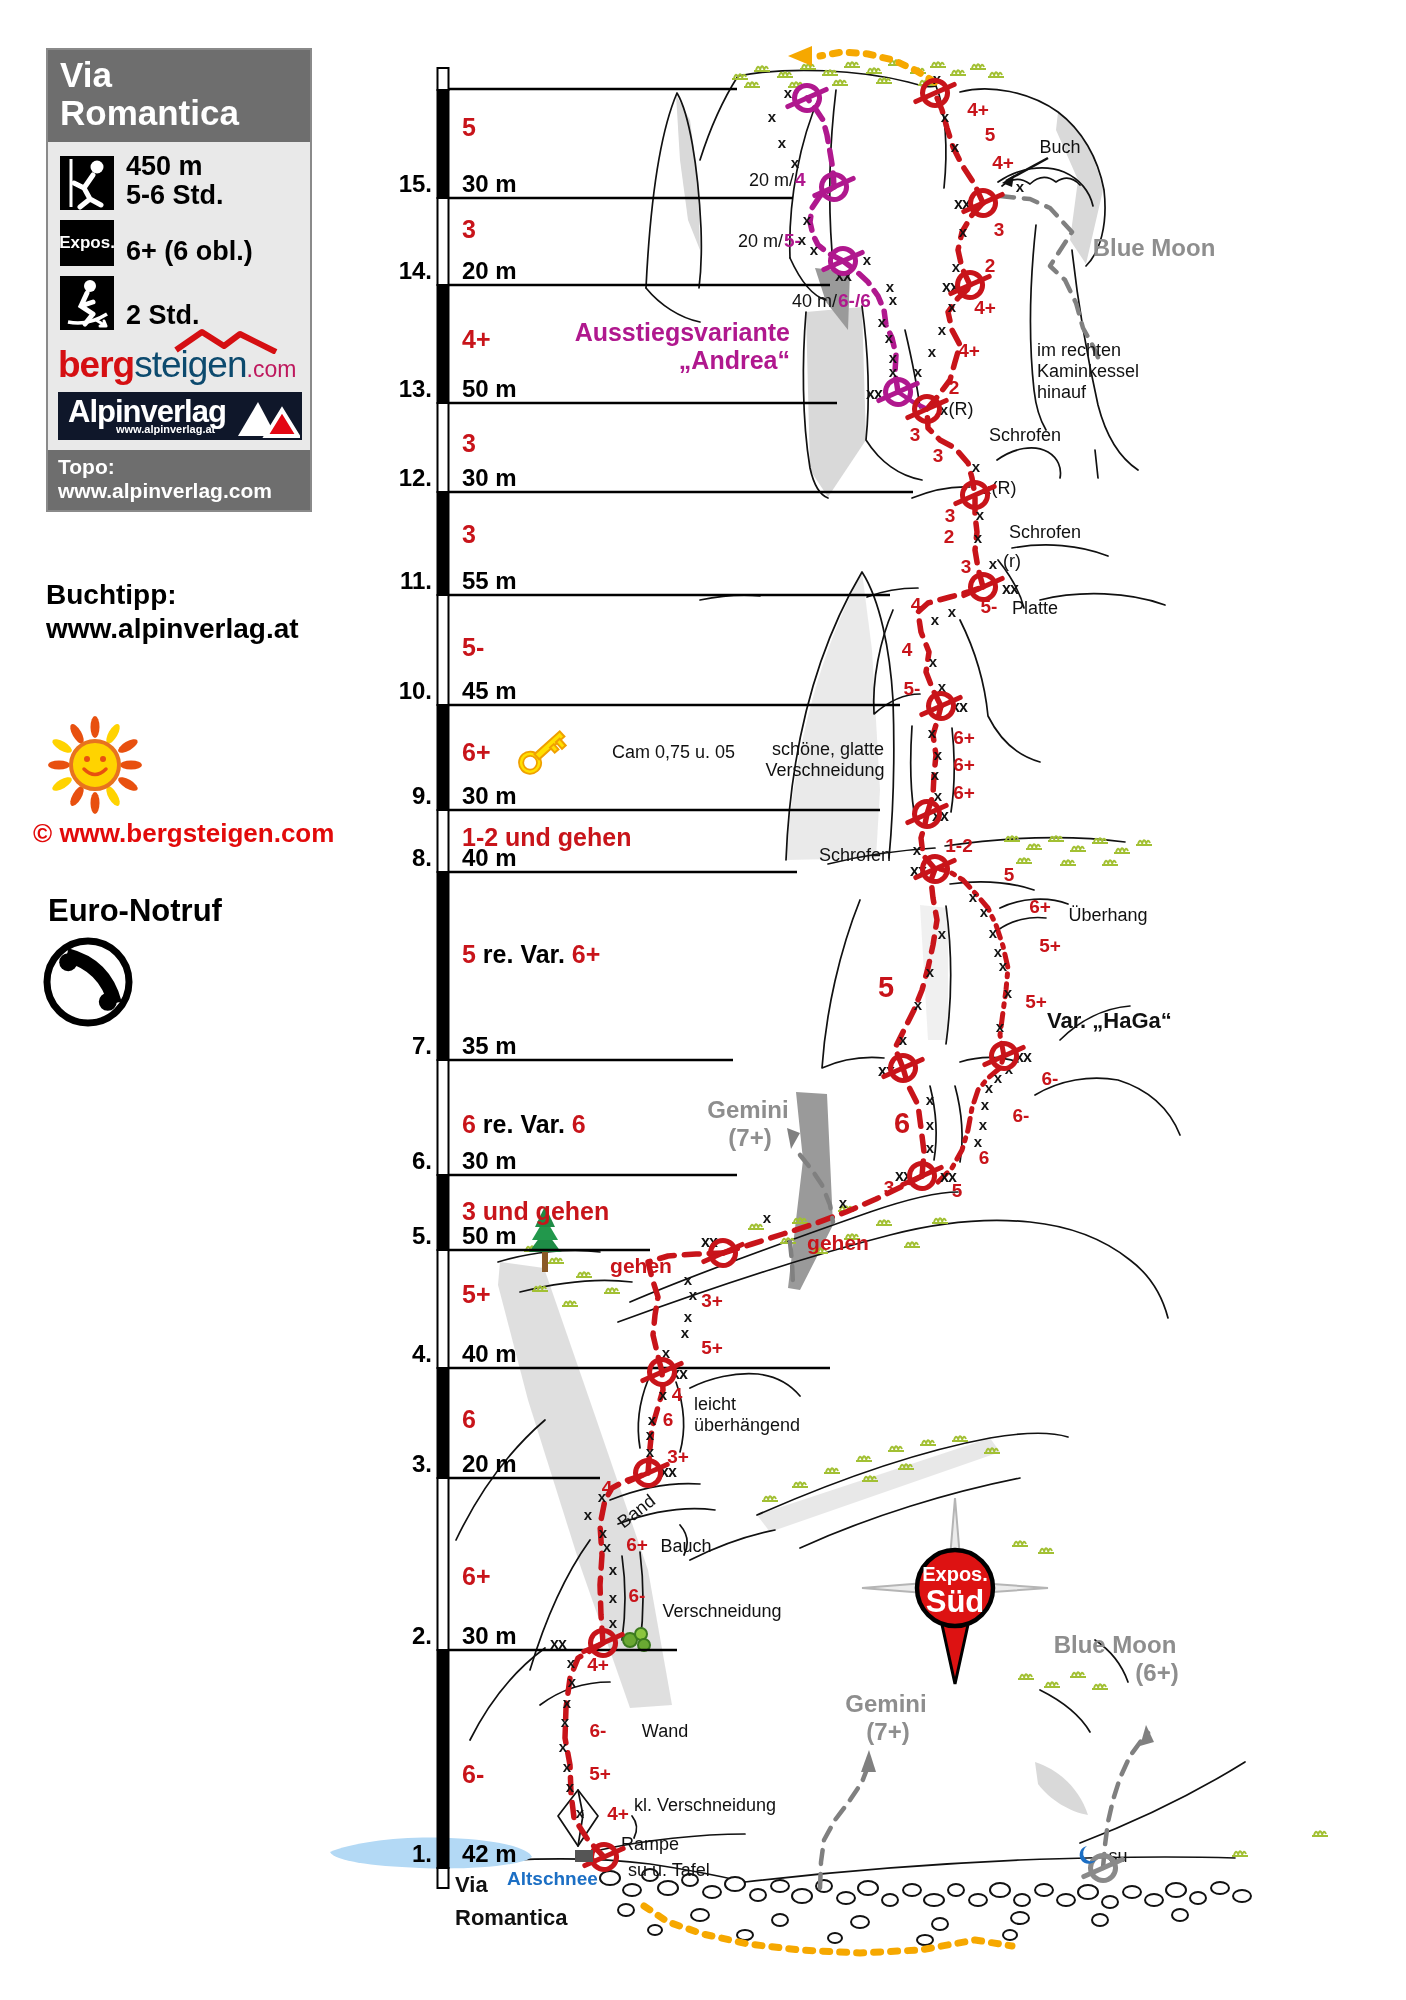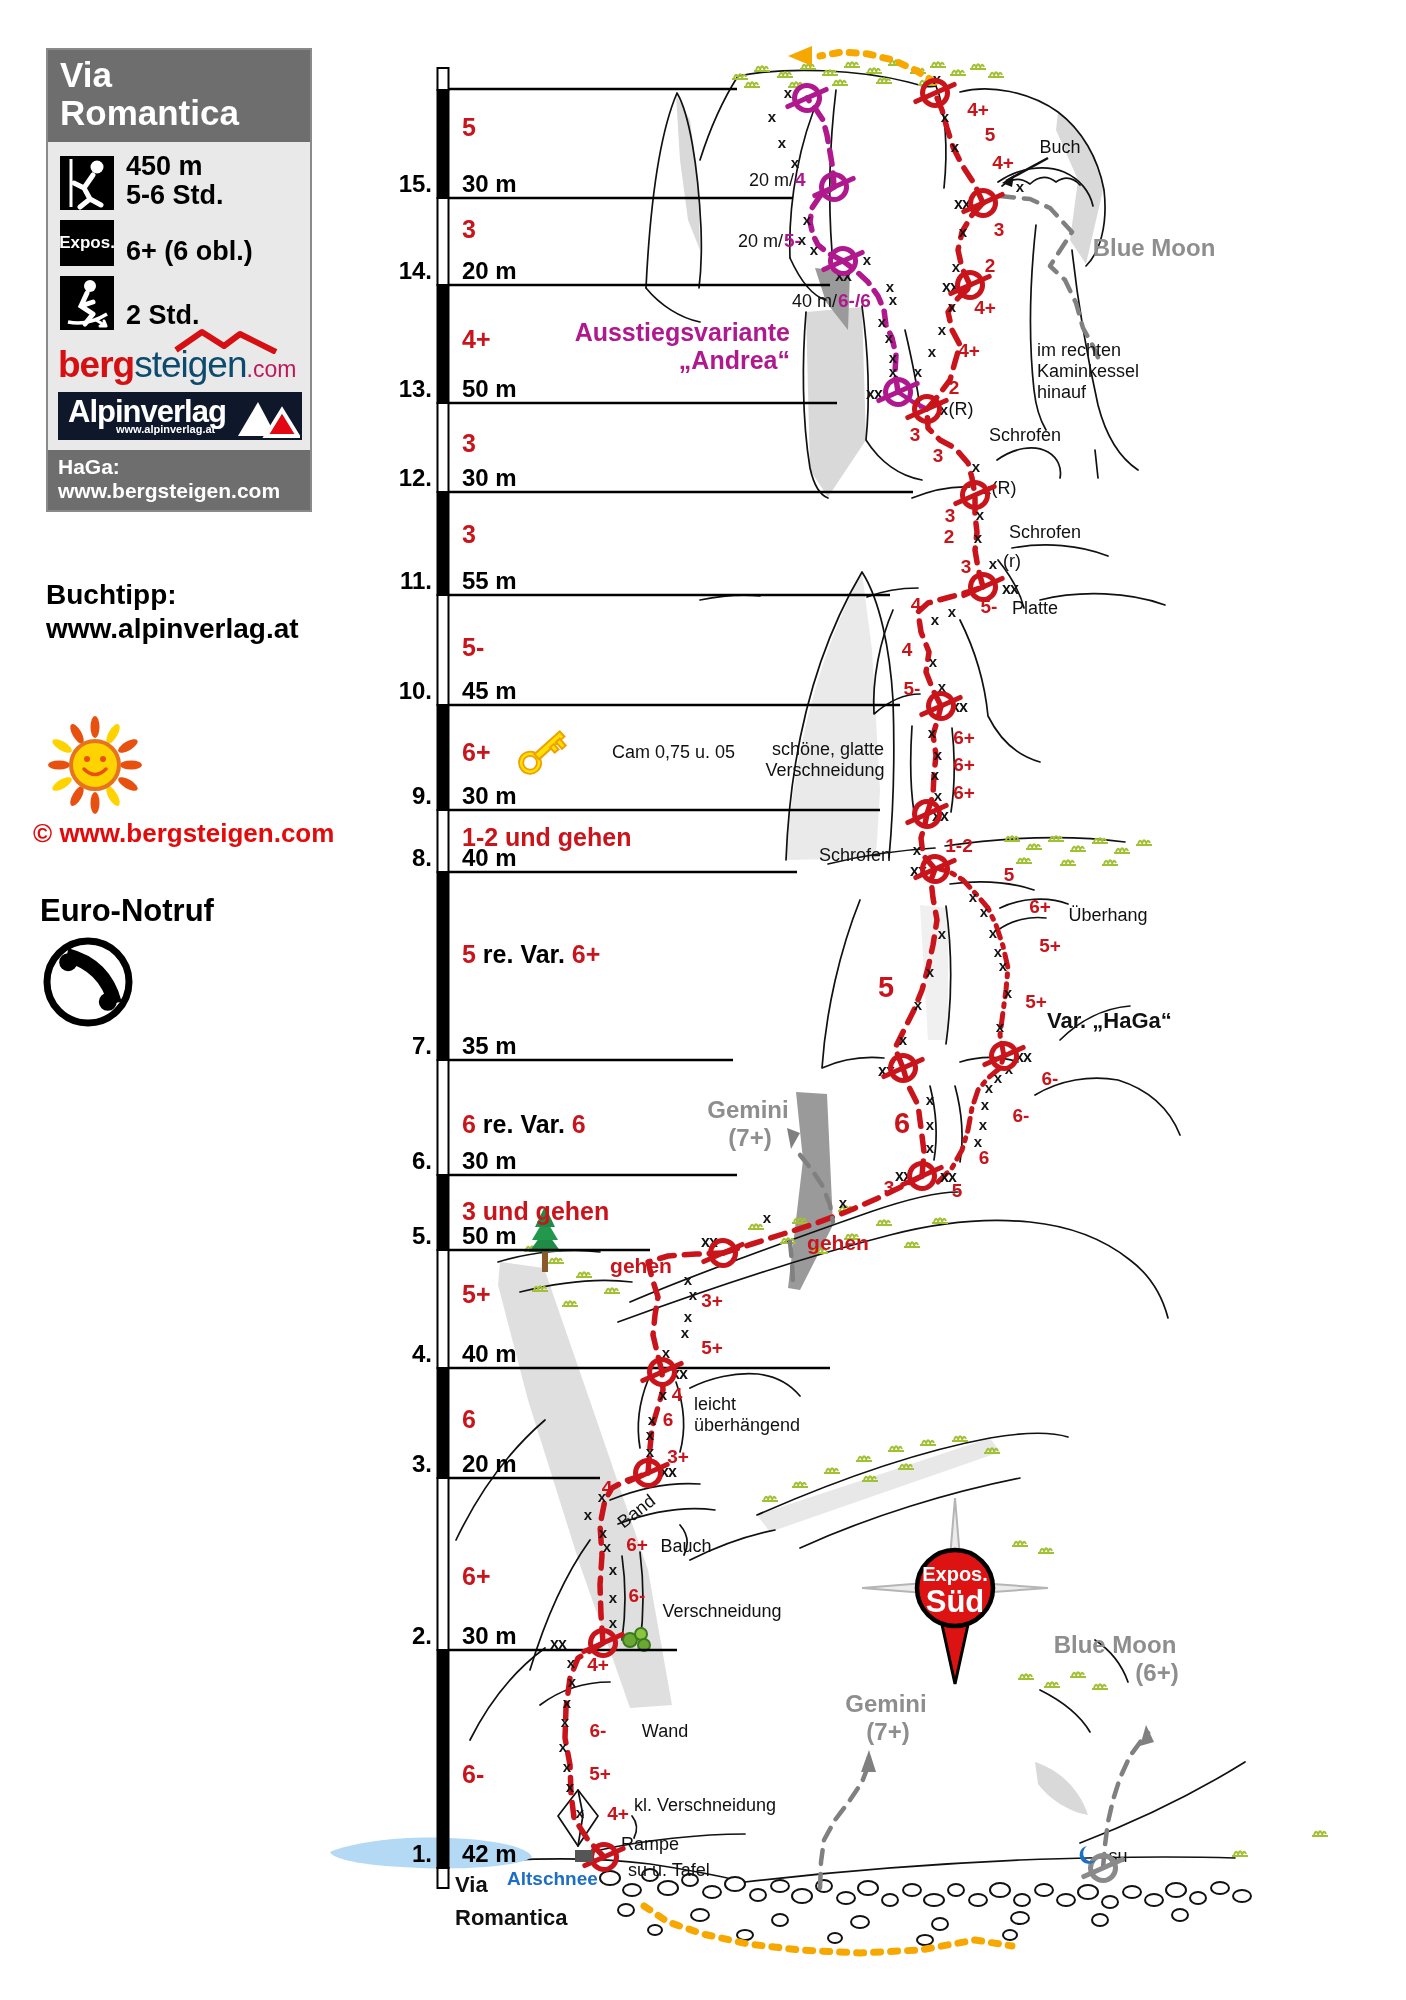--- a/index.html
+++ b/index.html
@@ -28,21 +28,21 @@
   .alpin .nm{color:#fff;font-weight:bold;font-size:31px;line-height:30px;letter-spacing:-1px}
   .alpin .ur{color:#fff;font-weight:bold;font-size:11px;margin-left:48px;margin-top:-4px}
   .alpin svg{position:absolute;right:2px;top:2px}
   .ib-credit{background:#6e6e6e;color:#fff;font-weight:bold;font-size:21px;
              padding:5px 0 7px 10px}
   
   .buchtipp{position:absolute;left:46px;top:578px;z-index:3;font-weight:bold;
             font-size:28px;line-height:34px;color:#000}
   .copyright{position:absolute;left:33px;top:818px;z-index:3;font-weight:bold;
              font-size:26px;color:#e20a0a}
-  .notruf-label{position:absolute;left:40px;top:893px;z-index:3;font-weight:bold;
+  .notruf-label{position:absolute;left:48px;top:893px;z-index:3;font-weight:bold;
                 font-size:31px;color:#000}
   .notruf-num{position:absolute;left:138px;top:924px;z-index:3;font-weight:bold;
               font-size:82px;color:#000;letter-spacing:-2px}
   .phone{position:absolute;left:40px;top:934px;z-index:3}
   
   svg text{font-family:"Liberation Sans",sans-serif}
   .tk{fill:#111;font-size:18px}
   .tkb{fill:#111;font-weight:bold;font-size:22px}
   .tg{fill:#8e8e8e;font-weight:bold;font-size:24px}
   .tr{fill:#c8141a;font-weight:600;font-size:19px}
@@ -114,21 +114,21 @@
       <span class="lg1">berg</span><span class="lg2">steigen</span><span class="lg3">.com</span>
     </div>
     <div class="alpin">
       <span class="nm">Alpinverlag</span>
       <span class="ur">www.alpinverlag.at</span>
       <svg width="64" height="44" viewBox="0 0 64 44">
         <path d="M2,42 L22,8 L40,42 Z" fill="#fff"></path>
         <path d="M30,42 L46,16 L62,42 Z" fill="#e30613" stroke="#fff" stroke-width="4"></path>
       </svg>
     </div>
-    <div class="ib-credit">HaGa: www.bergsteigen.com</div>
+    <div class="ib-credit">Topo: www.alpinverlag.com</div>
   </div>
 
   <div class="buchtipp">
     <div>Buchtipp:</div>
     <div>www.alpinverlag.at</div>
   </div>
   <div class="copyright">©  www.bergsteigen.com</div>
   <div class="notruf-label">Euro-Notruf</div>
   <div class="phone">
     <svg width="96" height="96" viewBox="0 0 96 96">

